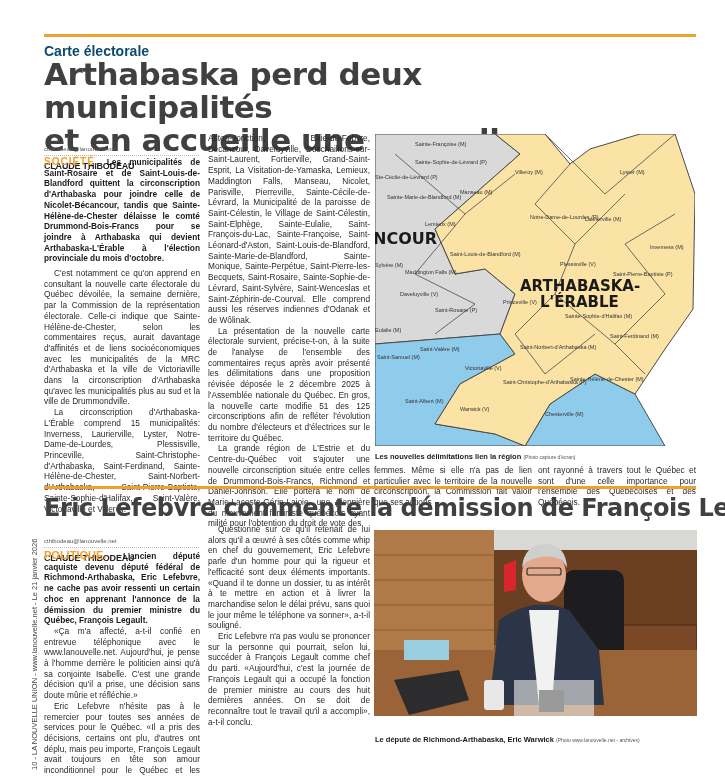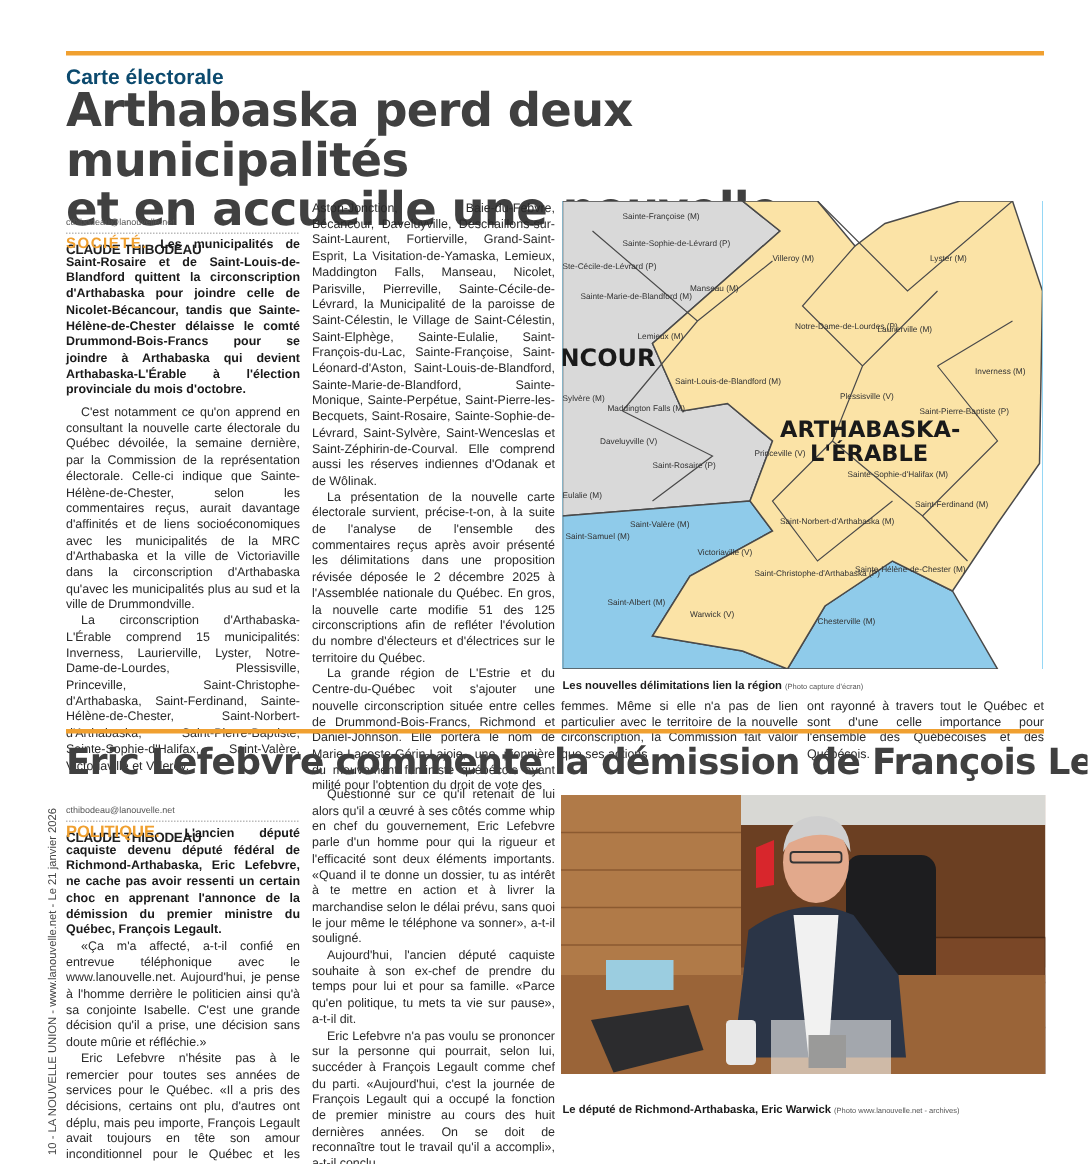--- a/index.html
+++ b/index.html
@@ -13,21 +13,21 @@
   .email { position: absolute; left: 44px; font-size: 6px; color: #555; }
   .sep { position: absolute; left: 44px; width: 155px; height: 1px; border-top: 1px dotted #bbb; }
   .col { position: absolute; font-size: 8.3px; line-height: 10.7px; text-align: justify; color: #2a2a2a; font-family: "Liberation Sans", sans-serif; }
   .col p { margin: 0; text-indent: 10px; }
   .col p.noind { text-indent: 0; }
   .lead { font-weight: bold; color: #1a1a1a; }
   .tag { color: #f0a030; font-weight: bold; font-size: 10px; letter-spacing: 1px; }
   .tag2 { color: #f0a030; font-weight: bold; font-size: 11px; }
   .caption { position: absolute; font-size: 7.5px; font-weight: bold; color: #1a1a1a; white-space: nowrap; }
   .caption .credit { font-size: 5px; font-weight: normal; color: #555; }
-  .map { position: absolute; left: 375px; top: 134px; width: 320px; height: 312px; background: #0ea5e9; overflow: hidden; }
+  .map { position: absolute; left: 375px; top: 134px; width: 320px; height: 312px; background: #eab308; overflow: hidden; }
   .photo { position: absolute; left: 374px; top: 530px; width: 323px; height: 186px; overflow: hidden; }
   .vert { position: absolute; left: 30px; top: 770px; transform: rotate(-90deg); transform-origin: 0 0; font-size: 7.5px; color: #444; white-space: nowrap; }
 </style>
 </head>
 <body>
 
 <div class="rule" style="top: 34px; background: rgb(240, 160, 48);"></div>
 
 <div class="kicker">Carte électorale</div>
 <div class="headline h1">
@@ -126,21 +126,20 @@
 <div class="sep" style="top:547px;"></div>
 
 <div class="col" style="left:44px; top:550px; width:156px;">
   <p class="noind lead"><span class="tag2">POLITIQUE.</span> <span>L'ancien député caquiste devenu député fédéral de Richmond-Arthabaska, Eric Lefebvre, ne cache pas avoir ressenti un certain choc en apprenant l'annonce de la démission du premier ministre du Québec, François Legault.</span></p>
   <p>«Ça m'a affecté, a-t-il confié en entrevue téléphonique avec le www.lanouvelle.net. Aujourd'hui, je pense à l'homme derrière le politicien ainsi qu'à sa conjointe Isabelle. C'est une grande décision qu'il a prise, une décision sans doute mûrie et réfléchie.»</p>
   <p>Eric Lefebvre n'hésite pas à le remercier pour toutes ses années de services pour le Québec. «Il a pris des décisions, certains ont plu, d'autres ont déplu, mais peu importe, François Legault avait toujours en tête son amour inconditionnel pour le Québec et les Québécois. Une volonté d'augmenter la richesse des Québécois et Québécoises et de</p>
 </div>
 
 <div class="col" style="left:208px; top:524px; width:162px;">
   <p>Questionné sur ce qu'il retenait de lui alors qu'il a œuvré à ses côtés comme whip en chef du gouvernement, Eric Lefebvre parle d'un homme pour qui la rigueur et l'efficacité sont deux éléments importants. «Quand il te donne un dossier, tu as intérêt à te mettre en action et à livrer la marchandise selon le délai prévu, sans quoi le jour même le téléphone va sonner», a-t-il souligné.</p>
-  <p>Aujourd'hui, l'ancien député caquiste souhaite à son ex-chef de prendre du temps pour lui et pour sa famille. «Parce qu'en politique, tu mets ta vie sur pause», a-t-il dit.</p>
   <p>Eric Lefebvre n'a pas voulu se prononcer sur la personne qui pourrait, selon lui, succéder à François Legault comme chef du parti. «Aujourd'hui, c'est la journée de François Legault qui a occupé la fonction de premier ministre au cours des huit dernières années. On se doit de reconnaître tout le travail qu'il a accompli», a-t-il conclu.</p>
 </div>
 
 <div class="photo">
   <svg width="323" height="186" viewBox="0 0 323 186">
     <rect x="0" y="0" width="323" height="186" fill="#8a5a35"></rect>
     <rect x="0" y="0" width="120" height="120" fill="#b07a48"></rect>
     <g stroke="#8b5a30" stroke-width="1">
       <line x1="0" y1="25" x2="120" y2="25"></line>
         <line x1="0" y1="50" x2="120" y2="50"></line>

